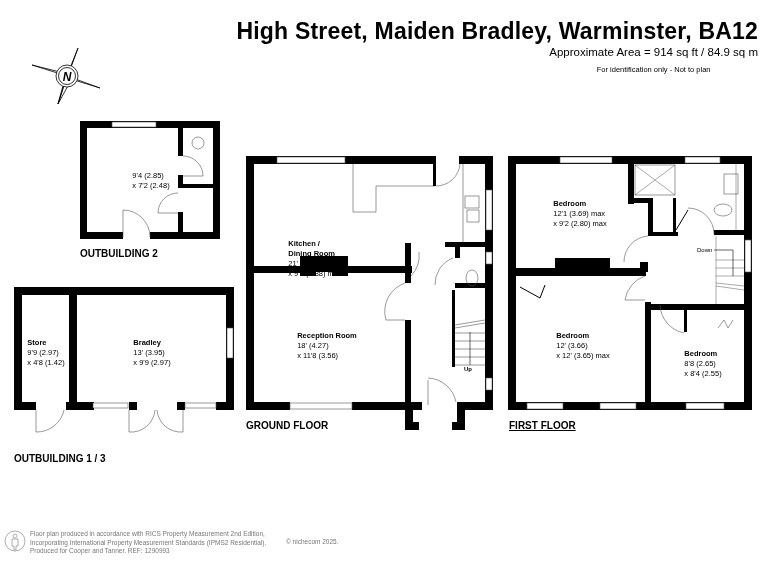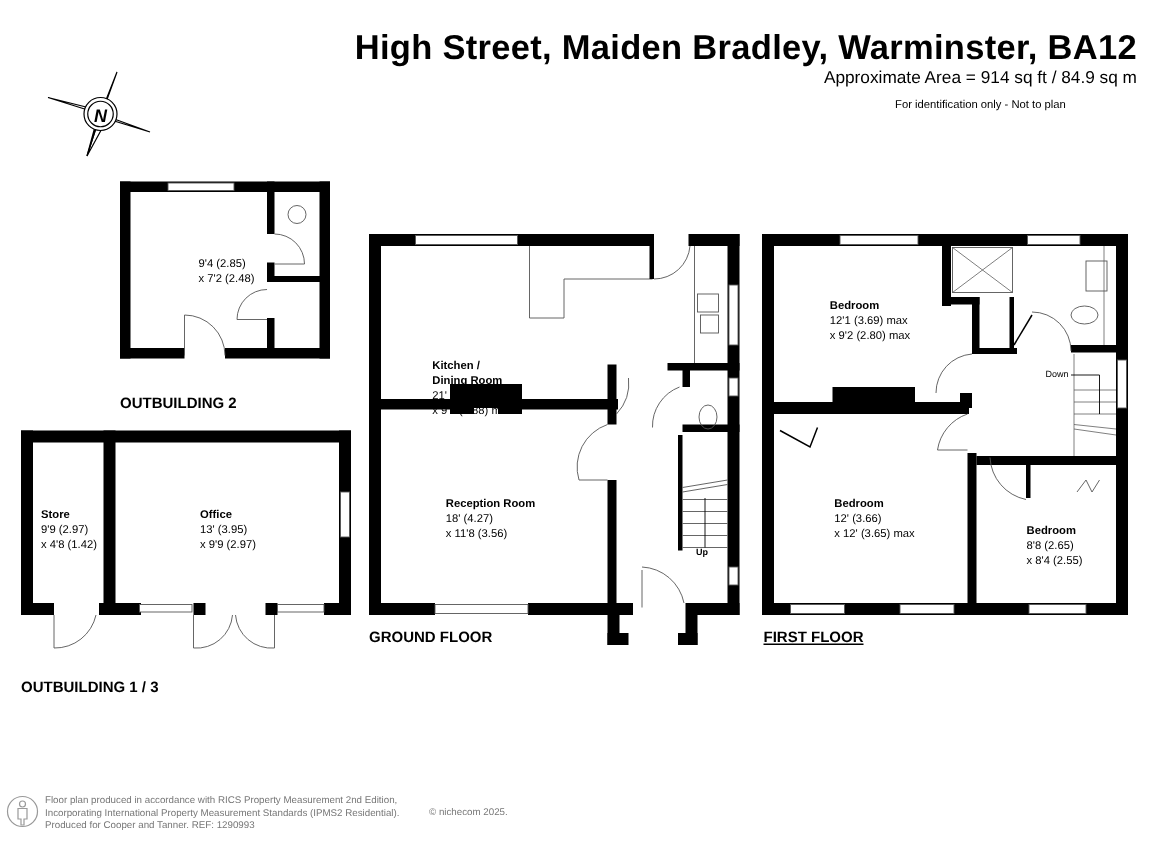--- a/index.html
+++ b/index.html
@@ -195,21 +195,21 @@
 <div class="room-label" style="left:151px;top:171px;">
   <div>9'4 (2.85)</div>
   <div>x 7'2 (2.48)</div>
 </div>
 <div class="room-label" style="left:46px;top:338px;">
   <div><b>Store</b></div>
   <div>9'9 (2.97)</div>
   <div>x 4'8 (1.42)</div>
 </div>
 <div class="room-label" style="left:152px;top:338px;">
-  <div><b>Office</b></div>
+  <div><b>Bradley</b></div>
   <div>13' (3.95)</div>
   <div>x 9'9 (2.97)</div>
 </div>
 <div class="room-label" style="left:315px;top:199px;margin-top:40px;">
   <div><b>Kitchen /</b></div>
   <div><b>Dining Room</b></div>
   <div>21' (6.40) max</div>
   <div>x 9'5 (2.88) max</div>
 </div>
 <div class="room-label" style="left:327px;top:331px;">
@@ -228,21 +228,21 @@
   <div>12' (3.66)</div>
   <div>x 12' (3.65) max</div>
 </div>
 <div class="room-label" style="left:703px;top:349px;">
   <div><b>Bedroom</b></div>
   <div>8'8 (2.65)</div>
   <div>x 8'4 (2.55)</div>
 </div>
 <div class="small" style="left:697px;top:247px;">Down</div>
 
-<div class="floor-label" style="left:80px;top:264px;">OUTBUILDING 2</div>
+<div class="floor-label" style="left:80px;top:248px;">OUTBUILDING 2</div>
 <div class="floor-label" style="left:14px;top:453px;">OUTBUILDING 1 / 3</div>
 <div class="floor-label" style="left:246px;top:420px;">GROUND FLOOR</div>
 <div class="floor-label" style="left:509px;top:420px;text-decoration:underline;">FIRST FLOOR</div>
 
 <div class="footer">
   <div>Floor plan produced in accordance with RICS Property Measurement 2nd Edition,</div>
   <div>Incorporating International Property Measurement Standards (IPMS2 Residential).</div>
   <div>Produced for Cooper and Tanner.   REF: 1290993</div>
 </div>
 <div class="copyright">© nichecom 2025.</div>

